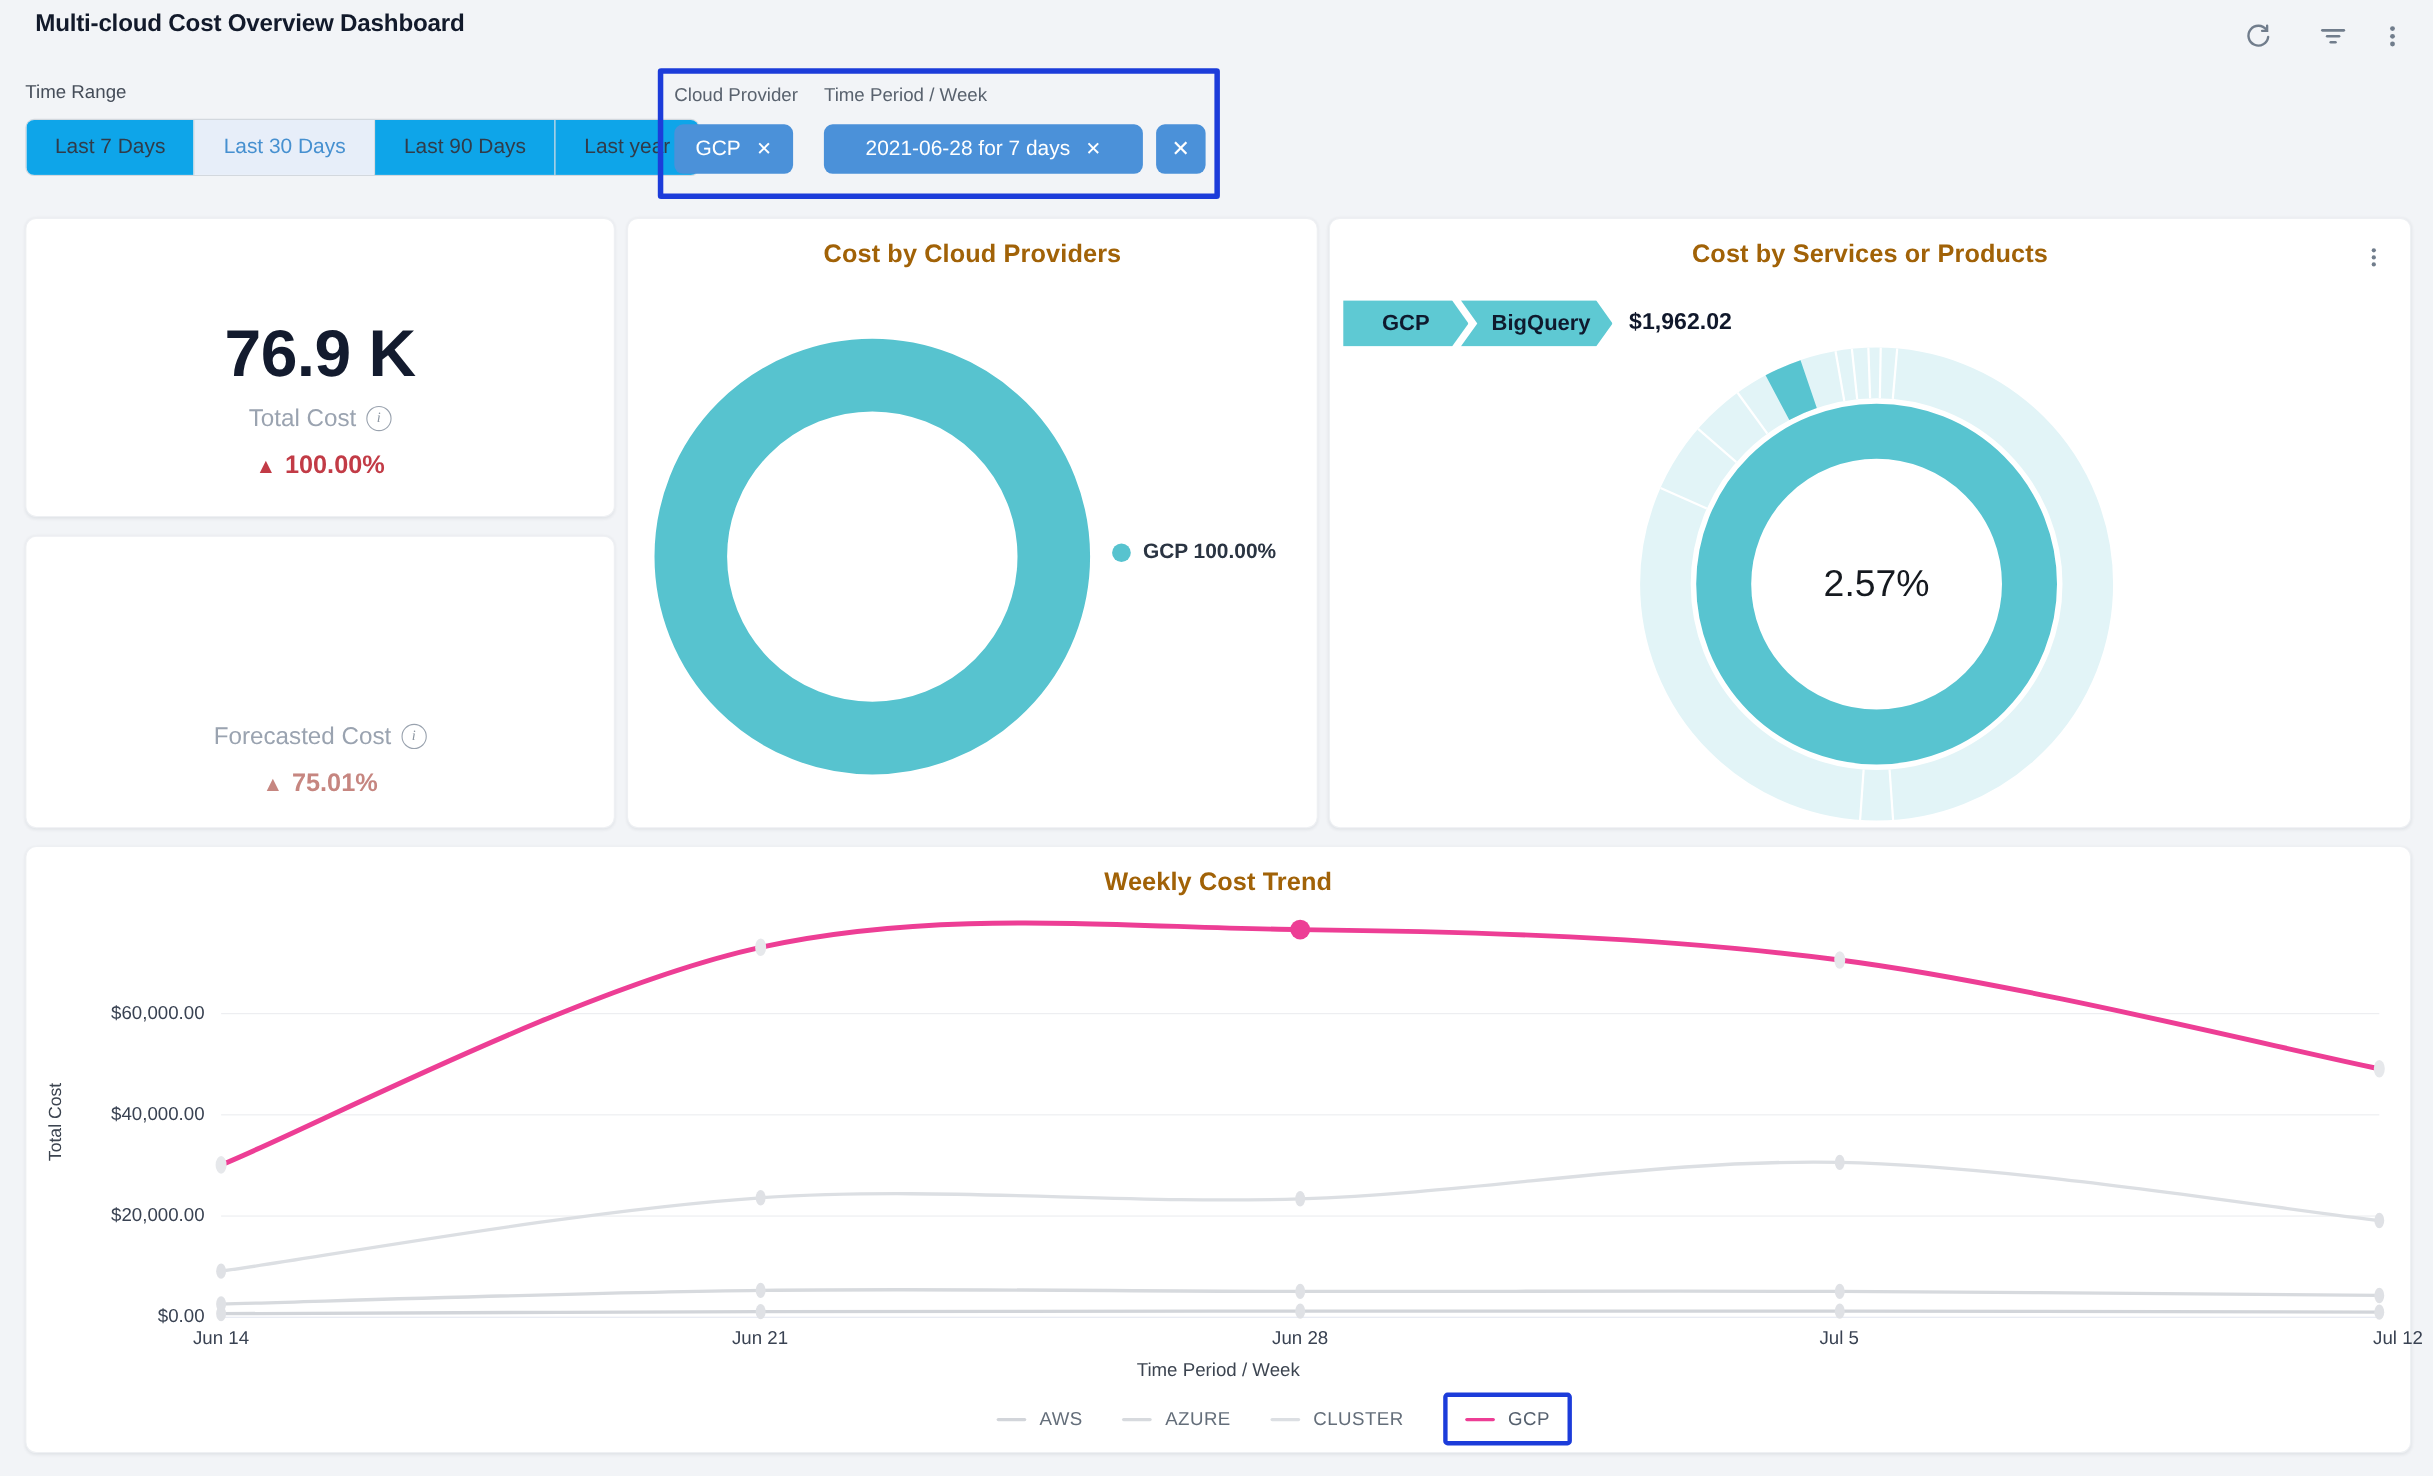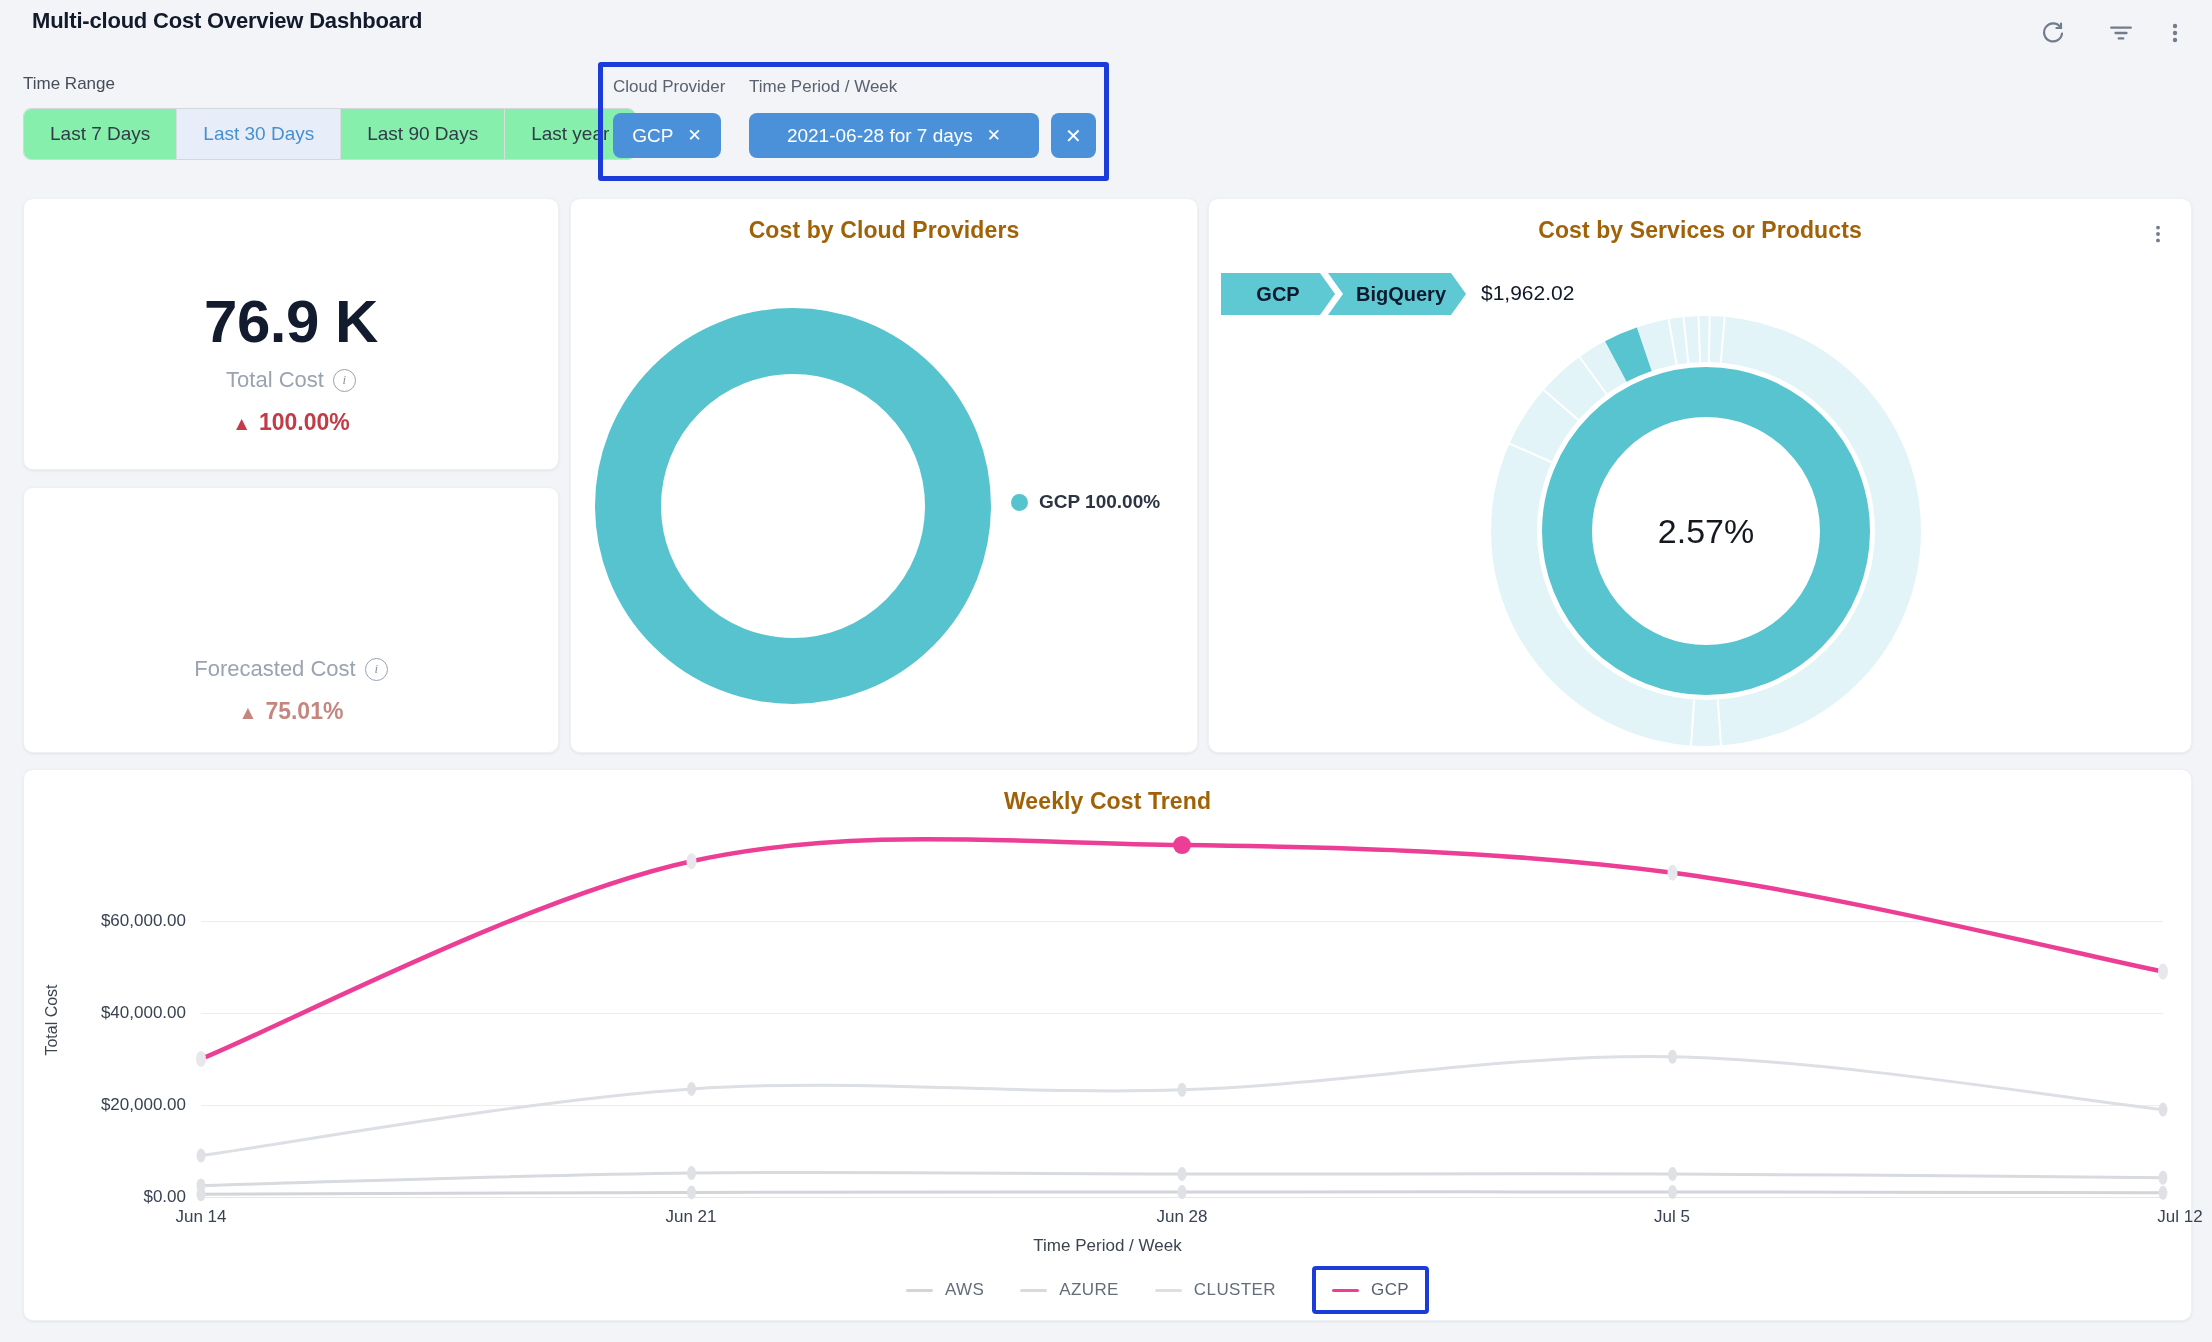--- a/index.html
+++ b/index.html
@@ -6,21 +6,21 @@
   #app{position:relative;width:2212px;height:1342px;background:#f2f4f7;overflow:hidden;color:#1a2233;}
   .abs{position:absolute;}
   .card{position:absolute;background:#fff;border-radius:10px;box-shadow:0 1px 3px rgba(16,24,40,.07);border:1px solid #eef0f3;}
   .card-title{position:absolute;left:0;right:0;top:18px;text-align:center;font-size:23px;font-weight:600;color:#a16207;letter-spacing:.1px;}
   
   .page-title{left:32px;top:8px;font-size:22px;font-weight:600;color:#121a2b;letter-spacing:-.2px;}
   .hicon{position:absolute;top:16px;width:34px;height:34px;display:flex;align-items:center;justify-content:center;cursor:pointer;color:#717d8c;}
   
   .tr-label{left:23px;top:74px;font-size:17px;color:#454d59;}
   .segmented{left:23px;top:108px;display:flex;border:1px solid #d3d8de;border-radius:8px;background:#fff;overflow:hidden;height:50px;}
-  .seg-btn{display:flex;align-items:center;padding:0 26px;font-size:19px;color:#313b49;border-left:1px solid #d9dde2;cursor:pointer;background:#86efac;white-space:nowrap;}
+  .seg-btn{display:flex;align-items:center;padding:0 26px;font-size:19px;color:#313b49;border-left:1px solid #d9dde2;cursor:pointer;background:#0ea5e9;white-space:nowrap;}
   .seg-btn:first-child{border-left:none;}
   .seg-btn.selected{background:#e7eef9;color:#4690d0;}
   
   .filter-box{left:598px;top:62px;width:501px;height:109px;border:5px solid #1c3cda;border-radius:3px;}
   .fb-label{position:absolute;top:10px;font-size:17px;color:#59626e;white-space:nowrap;}
   .chip{position:absolute;top:46px;height:45px;background:#4b91d9;border-radius:8px;color:#fff;display:flex;align-items:center;justify-content:center;gap:14px;font-size:19px;cursor:pointer;white-space:nowrap;}
   .chip .x{font-size:17px;line-height:1;}
   
   .kpi{text-align:center;}
   .kpi-value{position:absolute;left:0;right:0;top:88px;text-align:center;font-size:60px;font-weight:600;color:#131b2e;letter-spacing:-.5px;}
@@ -28,21 +28,21 @@
   .info{display:inline-flex;width:21px;height:21px;border:1.6px solid #99a2ae;border-radius:50%;font-size:13px;color:#8a94a0;align-items:center;justify-content:center;font-family:"Liberation Serif",serif;font-style:italic;}
   .kpi-delta{position:absolute;left:0;right:0;top:210px;text-align:center;font-size:23px;font-weight:600;}
   .kpi-delta .tri{font-size:19px;margin-right:8px;}
   
   .legend1{position:absolute;left:440px;top:292px;display:flex;align-items:center;gap:11px;font-size:19px;color:#2a3442;font-weight:600;}
   .dot{width:17px;height:17px;border-radius:50%;}
   
   .crumb{position:absolute;top:74px;height:42px;display:flex;align-items:center;justify-content:center;font-size:20px;font-weight:600;color:#0f1a2e;}
   .crumb.first{clip-path:polygon(0 0,calc(100% - 15px) 0,100% 50%,calc(100% - 15px) 100%,0 100%);}
   .crumb.next{clip-path:polygon(0 0,calc(100% - 15px) 0,100% 50%,calc(100% - 15px) 100%,0 100%,15px 50%);}
-  .crumb-value{position:absolute;top:82px;font-size:21px;font-weight:400;color:#10182b;}
+  .crumb-value{position:absolute;top:82px;font-size:21px;font-weight:700;color:#10182b;}
   .center-pct{position:absolute;left:277px;top:112px;width:440px;height:440px;display:flex;align-items:center;justify-content:center;font-size:34px;color:#15191f;}
   
   .gridline{position:absolute;left:177px;width:1962px;height:0;border-top:1.6px solid #ebedf0;}
   .ytick{position:absolute;right:2005px;transform:translateY(-50%);font-size:17px;color:#394252;white-space:nowrap;}
   .xtick{position:absolute;top:437px;transform:translateX(-50%);font-size:17px;color:#394252;white-space:nowrap;}
   .ylabel{position:absolute;left:-8px;top:241px;transform:rotate(-90deg);font-size:16px;color:#3c4450;}
   .xlabel{position:absolute;left:0;right:0;top:466px;text-align:center;font-size:17px;color:#3c4450;}
   .trend-legend{position:absolute;left:0;right:0;top:496px;display:flex;align-items:center;justify-content:center;gap:36px;padding-left:120px;}
   .tl-item{display:flex;align-items:center;gap:12px;font-size:17px;color:#646e7a;letter-spacing:.4px;cursor:pointer;}
   .tl-dash{width:27px;height:3px;border-radius:2px;background:#c9cdd3;}

